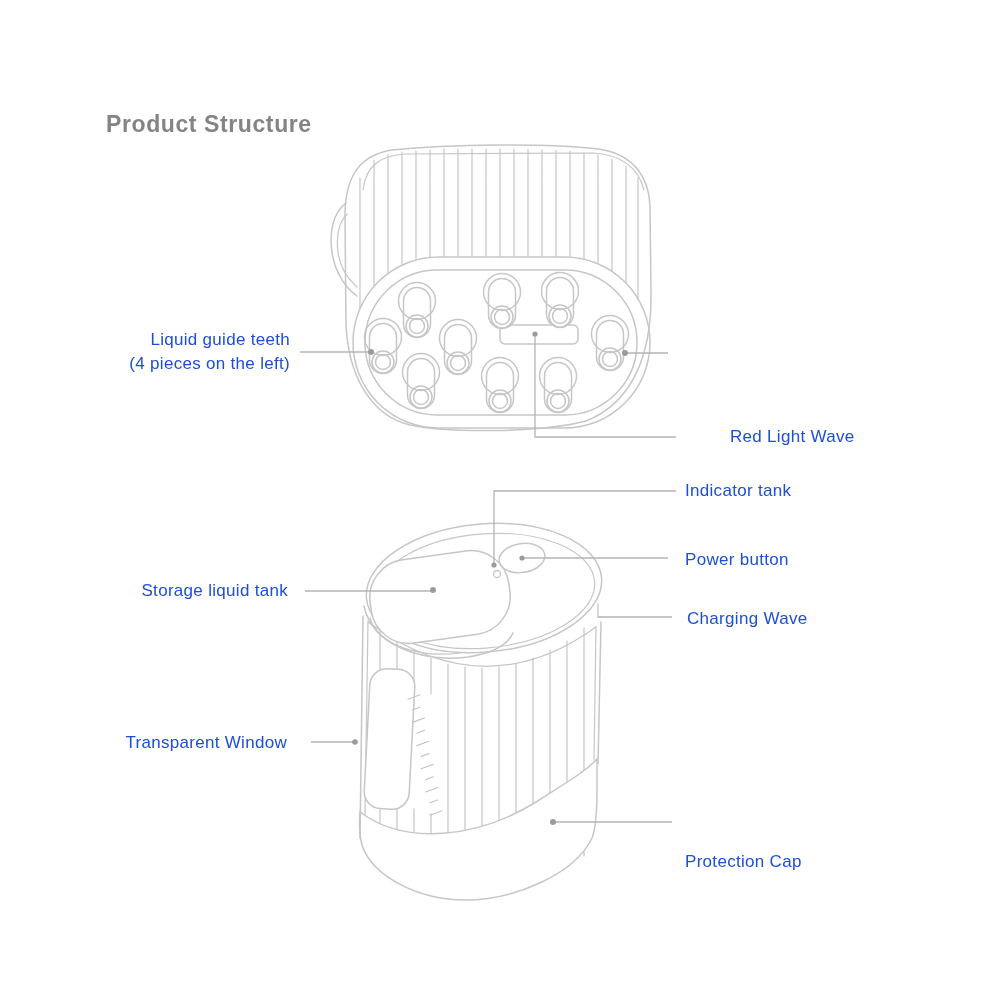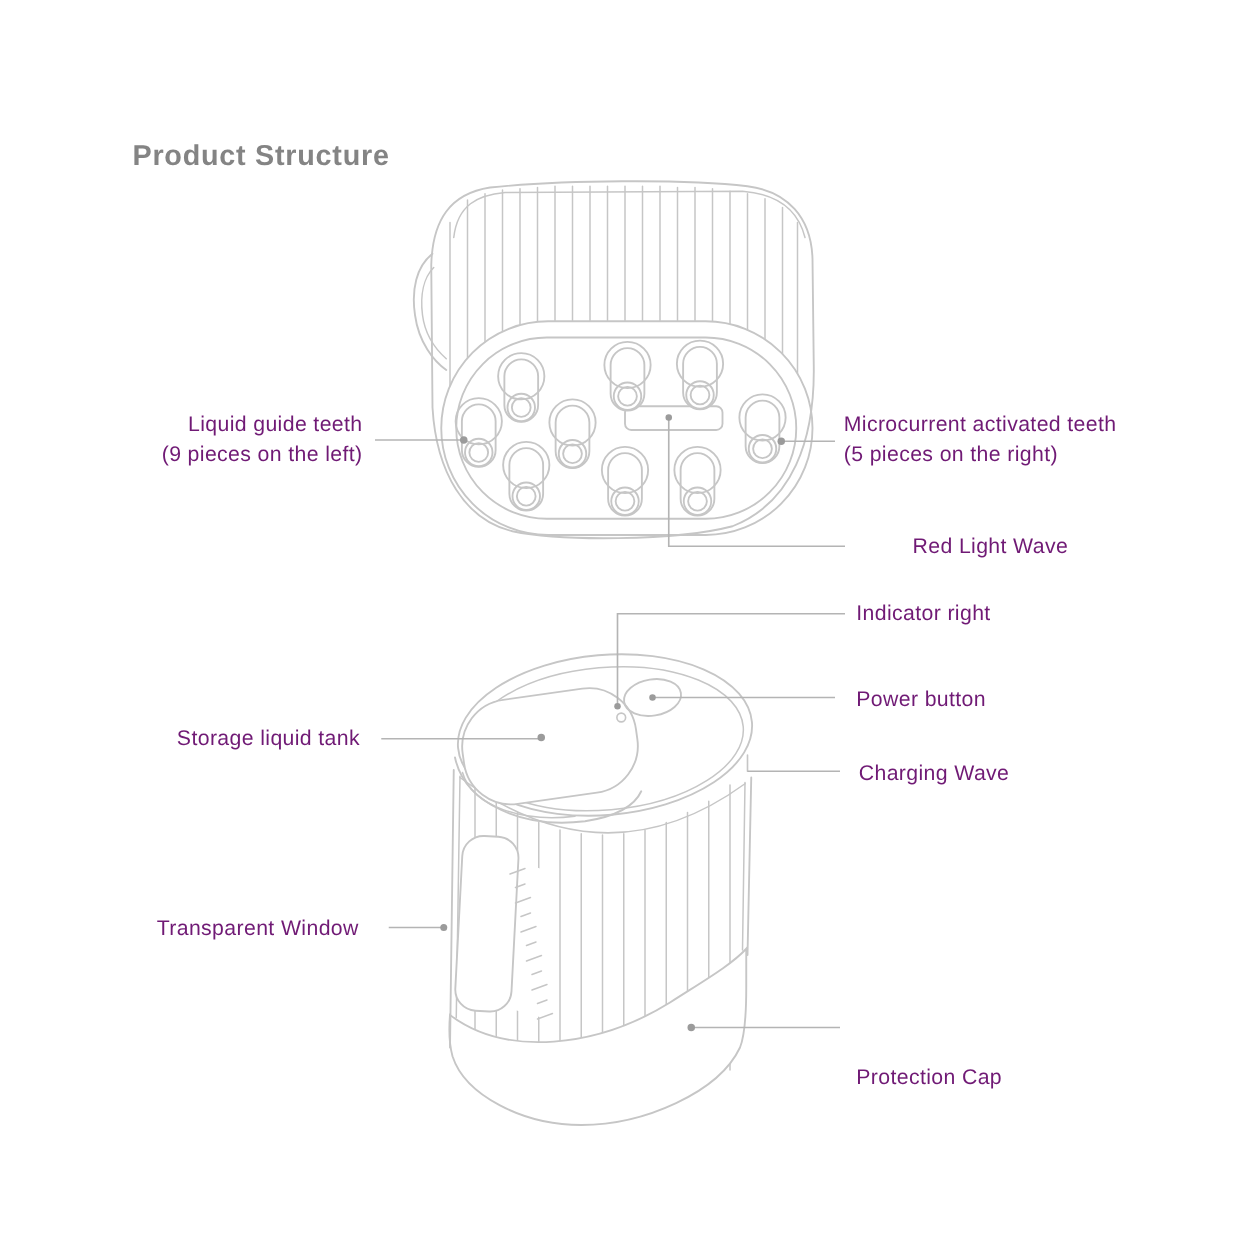--- a/index.html
+++ b/index.html
@@ -2,21 +2,21 @@
 <html><head>
 <meta charset="utf-8">
 <style>
   html,body{margin:0;padding:0;background:#fff;}
   .stage{
     position:relative;width:1000px;height:1000px;background:#ffffff;overflow:hidden;
     font-family:"Liberation Sans","DejaVu Sans",sans-serif;
   }
   .stage svg{position:absolute;left:0;top:0;}
   .lbl{
-    position:absolute;color:#701a75;font-size:17px;line-height:24px;
+    position:absolute;color:#1d4ed8;font-size:17px;line-height:24px;
     letter-spacing:.3px;white-space:nowrap;
   }
   .lbl span{display:block;}
   .lbl.right{text-align:right;}
   .title{
     position:absolute;left:106px;top:111px;color:#848484;font-size:23px;
     font-weight:700;letter-spacing:.6px;
   }
 </style>
 </head>
@@ -120,31 +120,27 @@
         <circle cx="355" cy="742" r="2.8"></circle>
         <circle cx="553" cy="822" r="3"></circle>
       </g>
     </g>
   </svg>
 
   <div class="title">Product Structure</div>
 
   <div class="lbl right" style="left:60px;top:328px;width:230px;">
     <span>Liquid guide teeth</span>
-    <span>(9 pieces on the left)</span>
+    <span>(4 pieces on the left)</span>
   </div>
 
-  <div class="lbl" style="left:675px;top:328px;">
-    <span>Microcurrent activated teeth</span>
-    <span>(5 pieces on the right)</span>
-  </div>
 
   <div class="lbl" style="left:685px;top:425px;margin-left:45px;">Red Light Wave</div>
 
-  <div class="lbl" style="left:685px;top:479px;">Indicator right</div>
+  <div class="lbl" style="left:685px;top:479px;">Indicator tank</div>
 
   <div class="lbl" style="left:685px;top:548px;text-align:right;">Power button</div>
 
   <div class="lbl" style="left:687px;top:607px;">Charging Wave</div>
 
   <div class="lbl right" style="left:57px;top:731px;width:230px;">Transparent Window</div>
 
   <div class="lbl right" style="left:58px;top:579px;width:230px;">Storage liquid tank</div>
 
   <div class="lbl" style="left:685px;top:810px;margin-top:40px;">Protection Cap</div>

